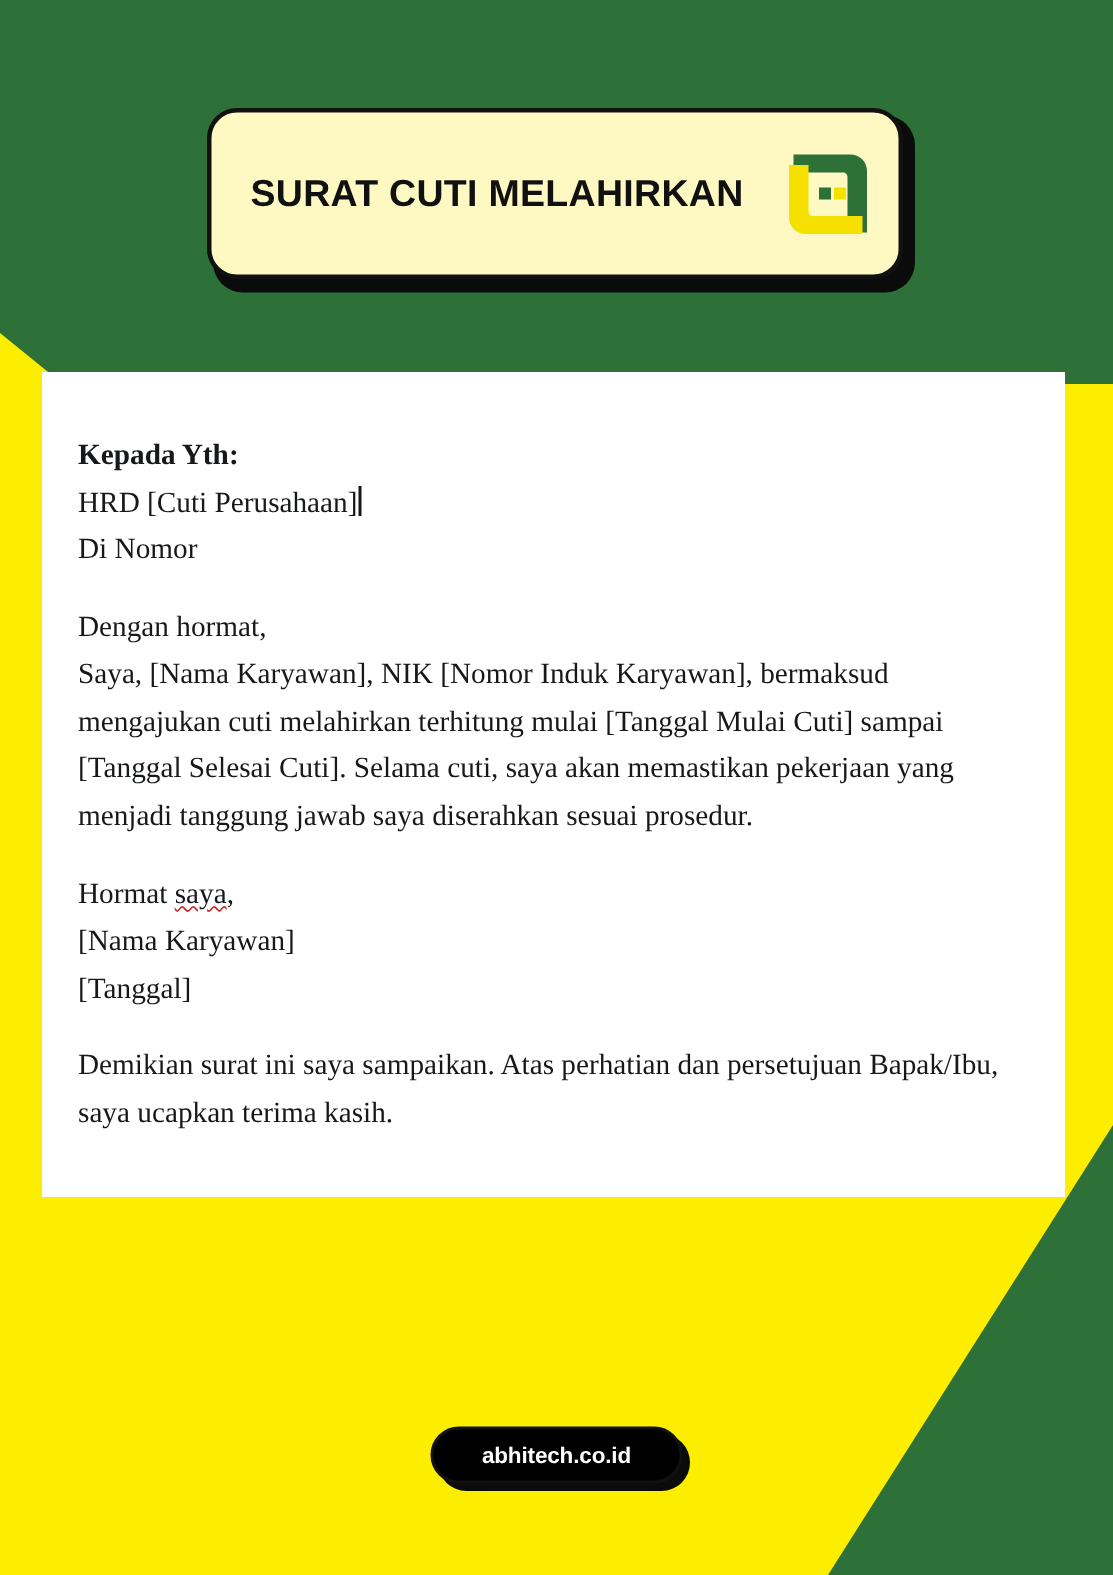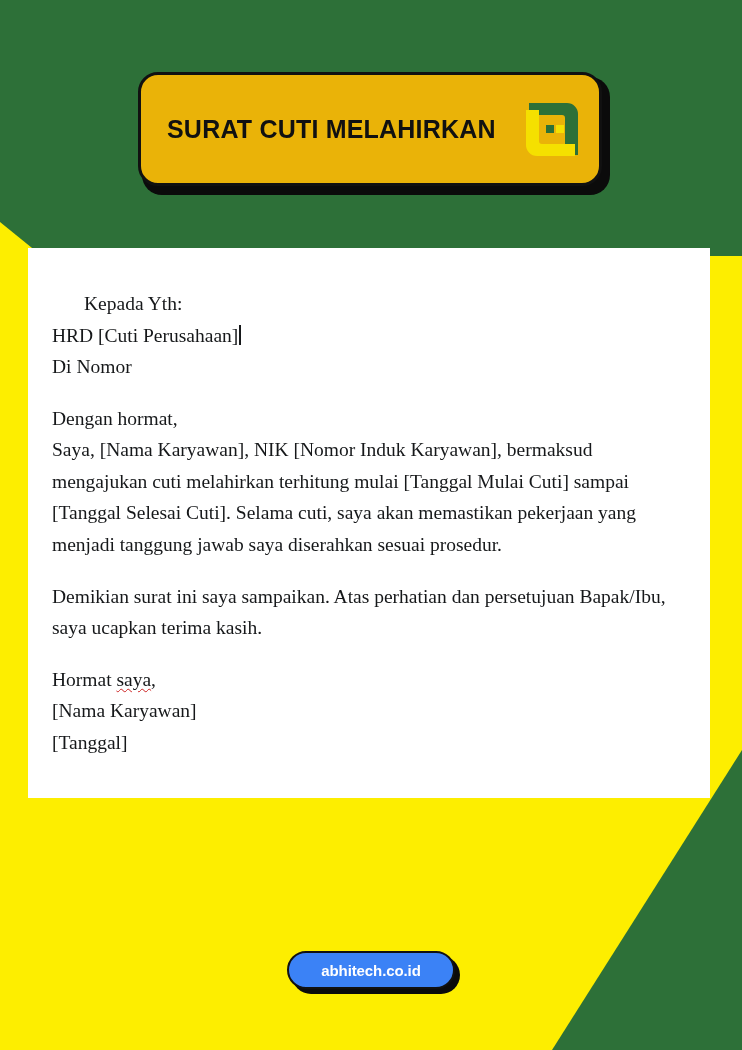--- a/index.html
+++ b/index.html
@@ -82,21 +82,21 @@
     height: 118px;
     background: #0b0b0b;
     border-radius: 20px;
   }
   .title-card {
     position: absolute;
     left: 0;
     top: 0;
     width: 464px;
     height: 114px;
-    background: #eab308;
+    background: #fef9c3;
     border: 3px solid #111111;
     border-radius: 20px;
     display: flex;
     align-items: center;
     justify-content: flex-start;
     box-sizing: border-box;
     padding: 0 18px 0 26px;
   }
   .title-text {
     font-family: "Liberation Sans", sans-serif;
@@ -134,22 +134,21 @@
     font-family: "Liberation Serif", "DejaVu Serif", serif;
     font-size: 19.5px;
     line-height: 1.62;
     color: #16181a;
   }
   .doc-body p {
     margin: 0 0 20px 0;
   }
   .doc-body p:last-child { margin-bottom: 0; }
   .strong-line {
-    font-weight: normal;
-    margin-left: 32px;
+    font-weight: bold;
   }
   
   .caret {
     display: inline-block;
     width: 1.5px;
     height: 20px;
     background: #16181a;
     vertical-align: -3px;
     margin-left: 1px;
   }
@@ -186,21 +185,21 @@
     background: #0b0b0b;
     border-radius: 19px;
   }
   .footer-badge {
     position: absolute;
     left: 0;
     top: 0;
     width: 168px;
     height: 38px;
     box-sizing: border-box;
-    background: #3b82f6;
+    background: #000000;
     border: 2px solid #111111;
     border-radius: 19px;
     display: flex;
     align-items: center;
     justify-content: center;
   }
   .footer-badge-text {
     font-family: "Liberation Sans", sans-serif;
     font-weight: bold;
     font-size: 15px;
@@ -244,27 +243,27 @@
         <span class="strong-line">Kepada Yth:</span><br>
         <span>HRD [Cuti Perusahaan]</span><span class="caret"></span><br>
         <span>Di Nomor</span>
       </p>
 
       <p>
         <span>Dengan hormat,</span><br>
         <span>Saya, [Nama Karyawan], NIK [Nomor Induk Karyawan], bermaksud mengajukan cuti melahirkan terhitung mulai [Tanggal Mulai Cuti] sampai [Tanggal Selesai Cuti]. Selama cuti, saya akan memastikan pekerjaan yang menjadi tanggung jawab saya diserahkan sesuai prosedur.</span>
       </p>
 
-      <p>Demikian surat ini saya sampaikan. Atas perhatian dan persetujuan Bapak/Ibu, saya ucapkan terima kasih.</p>
-
       <p>
         <span>Hormat </span><span class="spell">saya</span><span>,</span><br>
         <span>[Nama Karyawan]</span><br>
         <span>[Tanggal]</span>
       </p>
+
+      <p>Demikian surat ini saya sampaikan. Atas perhatian dan persetujuan Bapak/Ibu, saya ucapkan terima kasih.</p>
 
     </div>
   </div>
 
   <div class="footer-badge-wrap">
     <div class="footer-badge-holder">
       <div class="footer-badge-shadow"></div>
       <div class="footer-badge">
         <span class="footer-badge-text">abhitech.co.id</span>
       </div>

